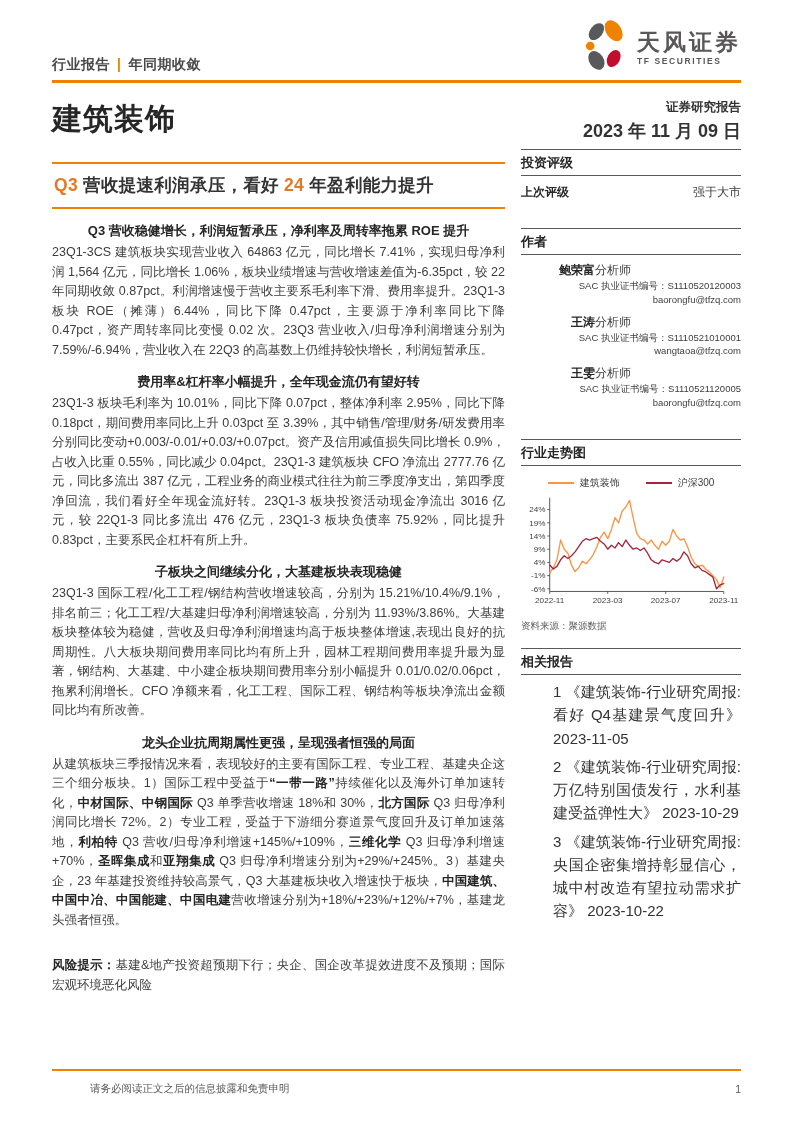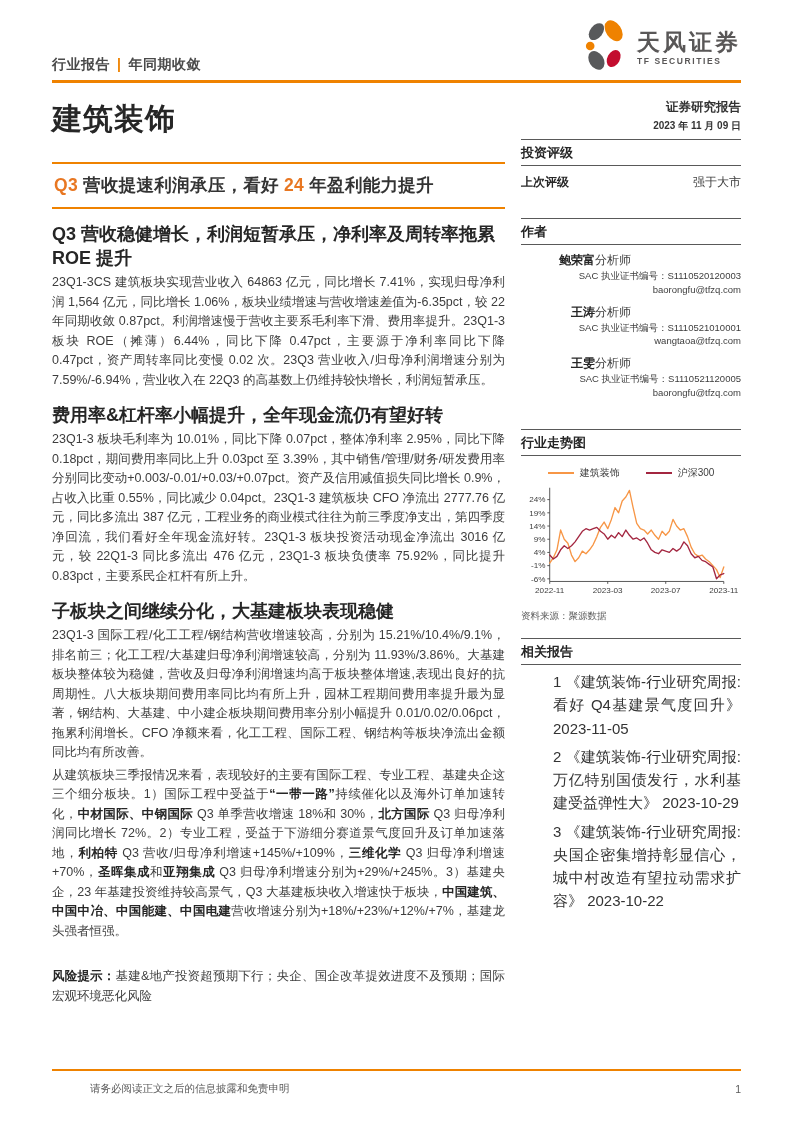--- a/index.html
+++ b/index.html
@@ -23,29 +23,29 @@
   
   .cols { display: flex; gap: 16px; align-items: flex-start; }
   .col-main { width: 453px; flex: none; }
   .col-side { width: 220px; flex: none; }
 
   
   .report-title { font-size: 30px; font-weight: bold; color: #262626; letter-spacing: 1px; margin-top: 16px; }
   .headline-box { margin-top: 22px; border-top: 2.5px solid #ef8200; border-bottom: 2.5px solid #ef8200; padding: 9px 2px 10px; }
   .headline { font-size: 17.5px; font-weight: bold; color: #333333; letter-spacing: 0.3px; }
   .headline .accent { color: #e87722; }
-  .sec-h { font-size: 18px; font-weight: bold; color: #262626; margin-top: 13px; }
+  .sec-h { font-size: 13px; font-weight: bold; color: #262626; margin-top: 13px; text-align: center; }
   .sec-p { font-size: 12.5px; line-height: 1.56; text-align: justify; color: #3d3d3d; margin-top: 3px; }
   .sec-p b { color: #262626; }
   .risk { margin-top: 26px; }
 
   
   .side-meta { text-align: right; font-weight: bold; color: #333; margin-top: 16px; padding-bottom: 6px; border-bottom: 1px solid #595959; }
   .side-meta .rt { font-size: 12.5px; }
-  .side-meta .dt { font-size: 10px; margin-top: 3px; }
+  .side-meta .dt { font-size: 18px; margin-top: 3px; }
   .s-title { font-size: 13px; font-weight: bold; color: #262626; padding: 4px 0 3px; border-bottom: 1px solid #595959; }
   .side-sec { margin-top: 15px; border-top: 1px solid #595959; }
   .side-sec.first { margin-top: 0; border-top: none; }
   .rating-row { display: flex; font-size: 12px; margin-top: 8px; }
   .rating-row .lab { font-weight: bold; color: #262626; }
   .rating-row .val { margin-left: auto; color: #3d3d3d; }
   .rating-block { padding-bottom: 12px; }
   .author { margin-top: 7px; text-align: right; }
   .author-line { display: flex; font-size: 12px; }
   .author-name { font-weight: bold; color: #262626; min-width: 74px; }
@@ -110,20 +110,21 @@
         <h3 class="sec-h">费用率&amp;杠杆率小幅提升，全年现金流仍有望好转</h3>
         <p class="sec-p"><span>23Q1-3 板块毛利率为 10.01%，同比下降 0.07pct，整体净利率 2.95%，同比下降 0.18pct，期间费用率同比上升 0.03pct 至 3.39%，其中销售/管理/财务/研发费用率分别同比变动+0.003/-0.01/+0.03/+0.07pct。资产及信用减值损失同比增长 0.9%，占收入比重 0.55%，同比减少 0.04pct。23Q1-3 建筑板块 CFO 净流出 2777.76 亿元，同比多流出 387 亿元，工程业务的商业模式往往为前三季度净支出，第四季度净回流，我们看好全年现金流好转。23Q1-3 板块投资活动现金净流出 3016 亿元，较 22Q1-3 同比多流出 476 亿元，23Q1-3 板块负债率 75.92%，同比提升 0.83pct，主要系民企杠杆有所上升。</span></p>
       </div>
 
       <div>
         <h3 class="sec-h">子板块之间继续分化，大基建板块表现稳健</h3>
         <p class="sec-p"><span>23Q1-3 国际工程/化工工程/钢结构营收增速较高，分别为 15.21%/10.4%/9.1%，排名前三；化工工程/大基建归母净利润增速较高，分别为 11.93%/3.86%。大基建板块整体较为稳健，营收及归母净利润增速均高于板块整体增速,表现出良好的抗周期性。八大板块期间费用率同比均有所上升，园林工程期间费用率提升最为显著，钢结构、大基建、中小建企板块期间费用率分别小幅提升 0.01/0.02/0.06pct，拖累利润增长。CFO 净额来看，化工工程、国际工程、钢结构等板块净流出金额同比均有所改善。</span></p>
       </div>
 
       <div>
+        <h3 class="sec-h">龙头企业抗周期属性更强，呈现强者恒强的局面</h3>
         <p class="sec-p"><span>从建筑板块三季报情况来看，表现较好的主要有国际工程、专业工程、基建央企这三个细分板块。1）国际工程中受益于</span><b>“一带一路”</b><span>持续催化以及海外订单加速转化，</span><b>中材国际、中钢国际</b><span> Q3 单季营收增速 18%和 30%，</span><b>北方国际</b><span> Q3 归母净利润同比增长 72%。2）专业工程，受益于下游细分赛道景气度回升及订单加速落地，</span><b>利柏特</b><span> Q3 营收/归母净利增速+145%/+109%，</span><b>三维化学</b><span> Q3 归母净利增速+70%，</span><b>圣晖集成</b><span>和</span><b>亚翔集成</b><span> Q3 归母净利增速分别为+29%/+245%。3）基建央企，23 年基建投资维持较高景气，Q3 大基建板块收入增速快于板块，</span><b>中国建筑、中国中冶、中国能建、中国电建</b><span>营收增速分别为+18%/+23%/+12%/+7%，基建龙头强者恒强。</span></p>
       </div>
 
       <p class="sec-p risk"><b>风险提示：</b><span>基建&amp;地产投资超预期下行；央企、国企改革提效进度不及预期；国际宏观环境恶化风险</span></p>
     </div>
 
     <div class="col-side">
       <div class="side-meta">
         <div class="rt">证券研究报告</div>
         <div class="dt">2023 年 11 月 09 日</div>

